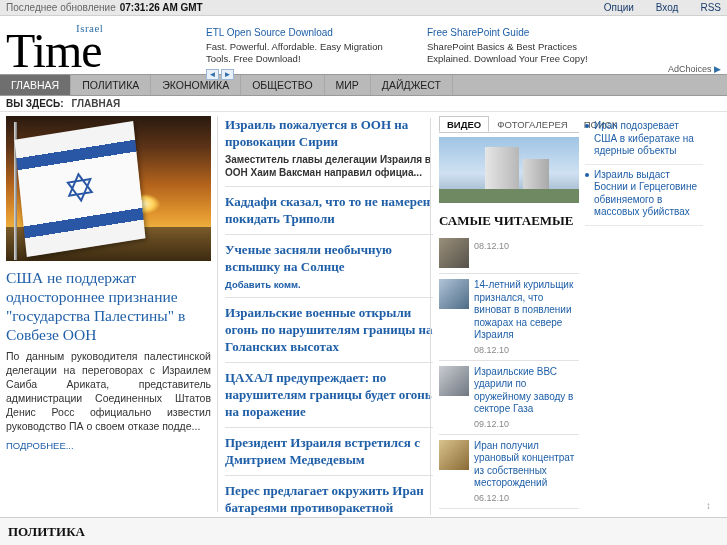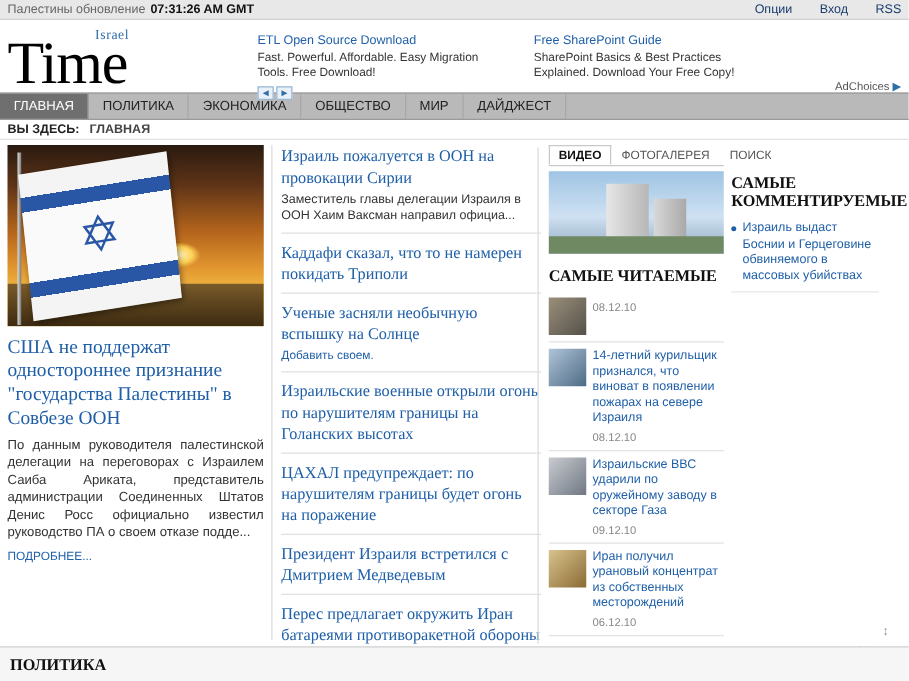--- a/index.html
+++ b/index.html
@@ -116,21 +116,21 @@
   .crumb .cur { color:#444; font-weight: bold; }
 
   
   .cols {
     display: flex;
     padding: 4px 6px 0 6px;
     gap: 6px;
     height: 400px;
   }
   .col-left { width: 205px; }
-  .col-mid { width: 216px; }
+  .col-mid { width: 216px; font-weight: bold; }
   .col-right { flex: 1 1 auto; display:flex; gap: 6px; }
 
   
   .lead-img {
     width: 205px; height: 145px;
     position: relative;
     overflow: hidden;
     background: linear-gradient(to bottom, #2a1a10 0%, #5e3417 22%, #b5651c 48%, #e2962f 68%, #f0b843 80%, #caa34a 100%);
   }
   .lead-img .sun {
@@ -298,21 +298,21 @@
     font-size: 10px; color:#9a9a9a; letter-spacing: 2px;
   }
   .arrowpair { position:absolute; right: 24px; bottom: 20px; color:#7f7f7f; font-size:10px; }
 </style>
 </head>
 <body>
 
 <div class="page">
 
   <div class="topbar">
-    <span class="upd">Палестины обновление</span>
+    <span class="upd">Последнее обновление</span>
     <span class="upd" style="margin-left:4px"><b>07:31:26 AM GMT</b></span>
     <span class="spacer"></span>
     <a class="tlink" href="#">Опции</a>
     <a class="tlink" href="#">Вход</a>
     <a class="tlink" href="#">RSS</a>
   </div>
 
   <div class="header">
     <div class="logo-wrap">
       <div class="logo-israel">Israel</div>
@@ -372,21 +372,21 @@
     <div class="col-mid newslist">
       <div class="newsitem">
         <a class="h" href="#">Израиль пожалуется в ООН на провокации Сирии</a>
         <div class="teaser">Заместитель главы делегации Израиля в ООН Хаим Ваксман направил официа...</div>
       </div>
       <div class="newsitem">
         <a class="h" href="#">Каддафи сказал, что то не намерен покидать Триполи</a>
       </div>
       <div class="newsitem">
         <a class="h" href="#">Ученые засняли необычную вспышку на Солнце</a>
-        <a class="cmt" href="#">Добавить своем.</a>
+        <a class="cmt" href="#">Добавить комм.</a>
       </div>
       <div class="newsitem">
         <a class="h" href="#">Израильские военные открыли огонь по нарушителям границы на Голанских высотах</a>
       </div>
       <div class="newsitem">
         <a class="h" href="#">ЦАХАЛ предупреждает: по нарушителям границы будет огонь на поражение</a>
       </div>
       <div class="newsitem">
         <a class="h" href="#">Президент Израиля встретился с Дмитрием Медведевым</a>
       </div>
@@ -439,21 +439,21 @@
             <div class="mr-body">
               <a href="#">Иран получил урановый концентрат из собственных месторождений</a>
               <div class="mr-date">06.12.10</div>
             </div>
           </div>
 
         </div>
       </div>
 
       <div class="commented">
-        <div class="sec-head" style="margin-top:22px">САМЫЕ КОММЕНТИРУЕМЫЕ</div>
+        <a class="cm-item" href="#" style="display:block; text-decoration:none">Иран подозревает США в кибератаке на ядерные объекты</a>
         <a class="cm-item" href="#" style="display:block; text-decoration:none">Израиль выдаст Боснии и Герцеговине обвиняемого в массовых убийствах</a>
       </div>
 
     </div>
   </div>
 
   <div class="colsep" style="left:430px"></div>
   <div class="updown">↕</div>
   <div class="arrowpair">◄ ►</div>
 

